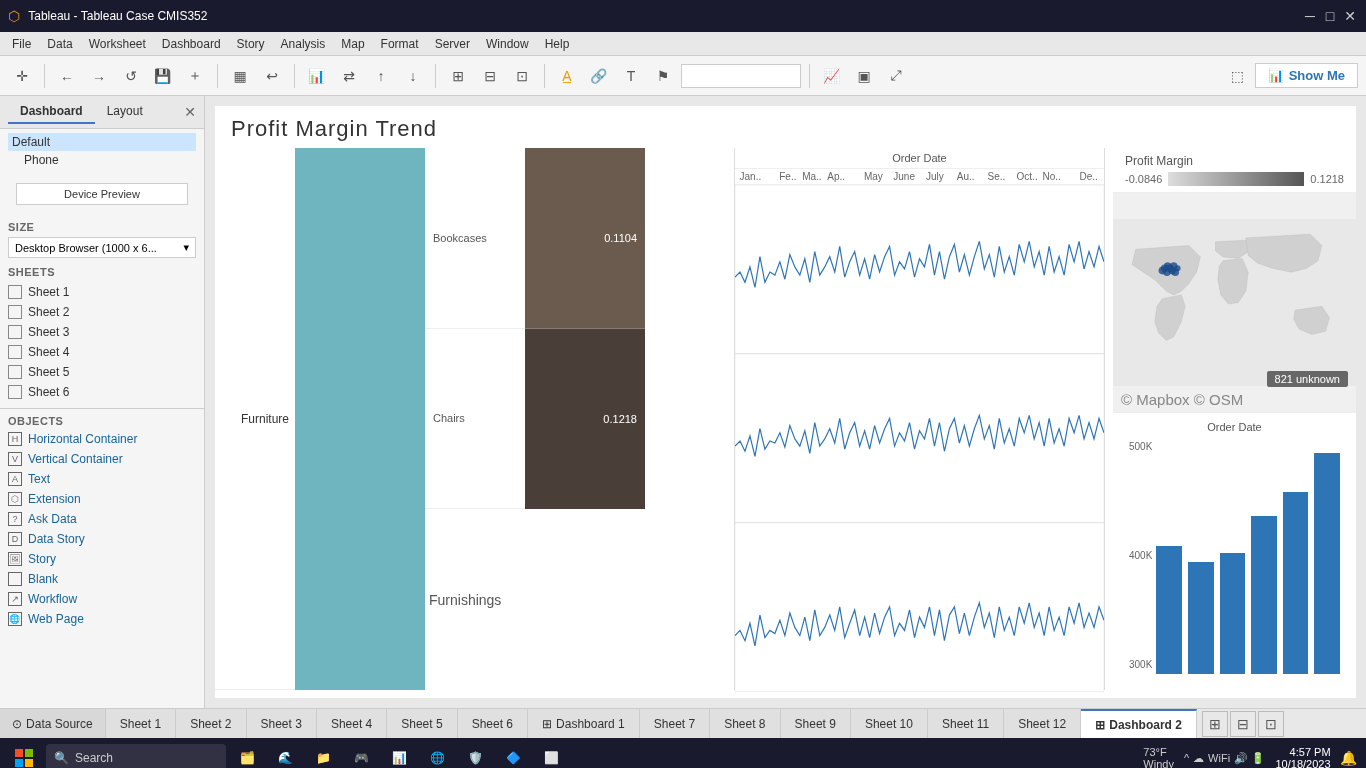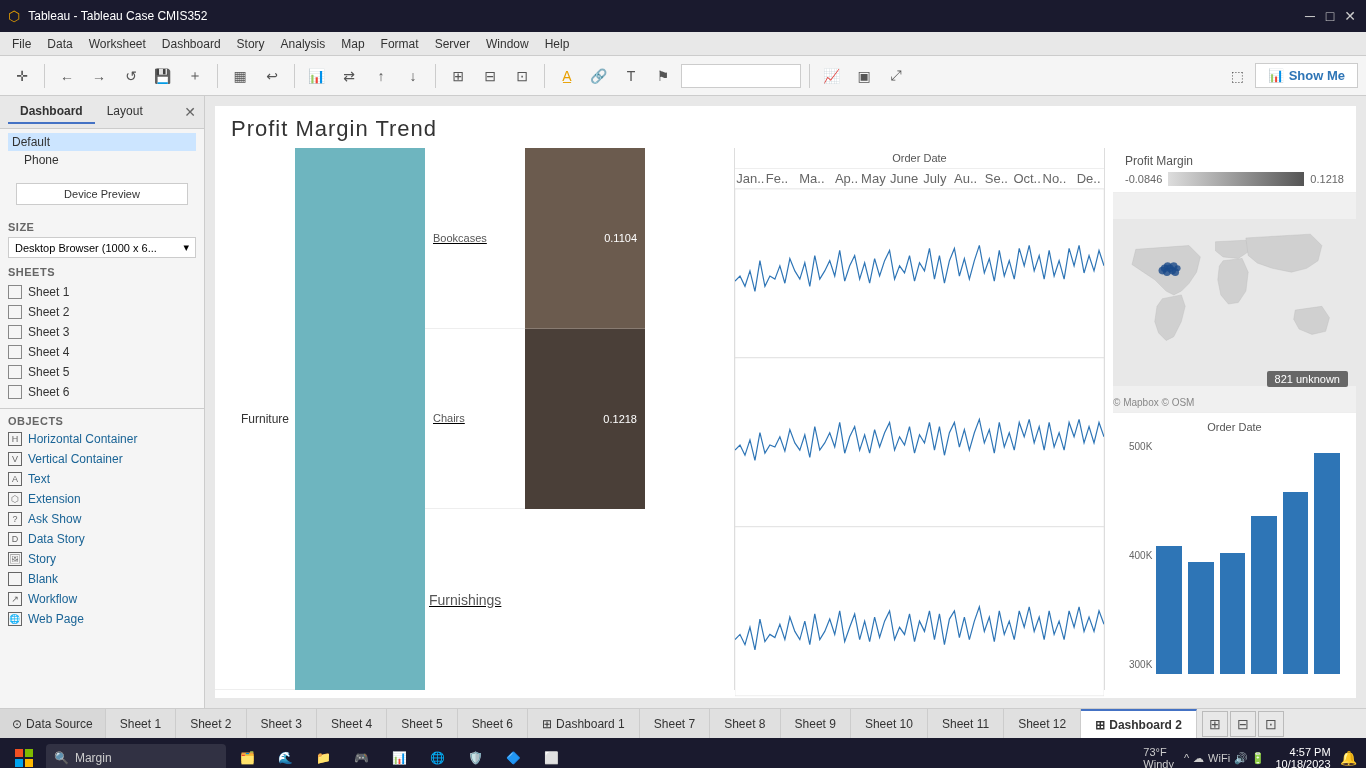--- a/index.html
+++ b/index.html
@@ -272,22 +272,22 @@
       height: 220px;
       background: #f0f0f0;
       position: relative;
       overflow: hidden;
       border-bottom: 1px solid #eee;
     }
 
     .map-attribution {
       position: absolute;
       bottom: 4px;
-      left: 0;
-      font-size: 10px;
+      left: 8px;
+      font-size: 15px;
       color: #888;
     }
 
     .map-unknown-badge {
       position: absolute;
       bottom: 25px;
       right: 8px;
       background: rgba(80,80,80,0.85);
       color: white;
       font-size: 11px;
@@ -525,21 +525,21 @@
           <div class="object-item">
             <span style="border:1px solid #666;width:14px;height:14px;display:inline-flex;align-items:center;justify-content:center;font-size:9px;color:#666;">A</span>
             <span>Text</span>
           </div>
           <div class="object-item">
             <span style="border:1px solid #666;width:14px;height:14px;display:inline-flex;align-items:center;justify-content:center;font-size:9px;color:#666;">⬡</span>
             <span>Extension</span>
           </div>
           <div class="object-item">
             <span style="border:1px solid #666;width:14px;height:14px;display:inline-flex;align-items:center;justify-content:center;font-size:9px;color:#666;">?</span>
-            <span>Ask Show</span>
+            <span>Ask Data</span>
           </div>
           <div class="object-item">
             <span style="border:1px solid #666;width:14px;height:14px;display:inline-flex;align-items:center;justify-content:center;font-size:9px;color:#666;">D</span>
             <span>Data Story</span>
           </div>
           <div class="object-item">
             <span style="border:1px solid #666;width:14px;height:14px;display:inline-flex;align-items:center;justify-content:center;font-size:9px;color:#666;">🖼</span>
             <span>Story</span>
           </div>
           <div class="object-item">
@@ -571,44 +571,44 @@
           <div style="display:flex; height:100%;">
 
             <div style="width:80px; display:flex; flex-direction:column;">
               <div style="flex:1; display:flex; align-items:center; justify-content:flex-end; padding-right:6px; font-size:12px; color:#333; border-bottom:1px solid #eee;">Furniture</div>
             </div>
 
             <div style="width:130px; display:flex; flex-direction:column;">
               <div style="flex:1; background:#6eb5bf; display:flex; align-items:center; justify-content:center;"></div>
             </div>
 
-            <div style="width:100px; display:flex; flex-direction:column;text-decoration:underline;">
+            <div style="width:100px; display:flex; flex-direction:column;">
               <div style="height:calc(100%/3); display:flex; align-items:center; padding-left:8px; font-size:11px; color:#555; border-bottom:1px solid #eee;">Bookcases</div>
               <div style="height:calc(100%/3); display:flex; align-items:center; padding-left:8px; font-size:11px; color:#555; border-bottom:1px solid #eee;">Chairs</div>
               <div style="height:calc(100%/3); display:flex; align-items:center; padding-left:4px; font-size:14px; color:#555;">Furnishings</div>
             </div>
 
             <div style="width:120px; display:flex; flex-direction:column;">
               <div style="height:calc(100%/3); background:#6b5b4e; display:flex; align-items:center; justify-content:flex-end; padding-right:8px; font-size:11px; color:white; border-bottom:1px solid rgba(255,255,255,0.2);">0.1104</div>
               <div style="height:calc(100%/3); background:#4a3f38; display:flex; align-items:center; justify-content:flex-end; padding-right:8px; font-size:11px; color:white;">0.1218</div>
             </div>
 
           </div>
         </div>
 
         <div class="line-section">
           <div class="line-chart-header">
             <span>Order Date</span>
           </div>
 
-          <div style="display:flex; padding:2px 0; border-bottom:1px solid #eee; font-size:13px; color:#666; overflow:hidden;">
+          <div style="display:flex; padding:2px 0; border-bottom:1px solid #eee; font-size:10px; color:#666; overflow:hidden;">
             <div style="flex:1;text-align:center;">Jan..</div>
-            <div style="flex:1;text-align:left;">Fe..</div>
+            <div style="flex:1;text-align:right;">Fe..</div>
             <div style="flex:1;text-align:center;">Ma..</div>
-            <div style="flex:1;text-align:right;">Ap..</div>
+            <div style="flex:1;text-align:left;">Ap..</div>
             <div style="flex:1;text-align:center;">May</div>
             <div style="flex:1;text-align:center;">June</div>
             <div style="flex:1;text-align:center;">July</div>
             <div style="flex:1;text-align:center;">Au..</div>
             <div style="flex:1;text-align:center;">Se..</div>
             <div style="flex:1;text-align:center;">Oct..</div>
             <div style="flex:1;">No..</div>
             <div style="flex:1;text-align:center;">De..</div>
           </div>
 
@@ -742,21 +742,21 @@
   <div style="width:32px;height:32px;display:flex;align-items:center;justify-content:center;cursor:pointer;">
     <svg width="20" height="20" viewBox="0 0 20 20">
       <rect x="1" y="1" width="8" height="8" fill="#f25022"></rect>
       <rect x="11" y="1" width="8" height="8" fill="#7fba00"></rect>
       <rect x="1" y="11" width="8" height="8" fill="#00a4ef"></rect>
       <rect x="11" y="11" width="8" height="8" fill="#ffb900"></rect>
     </svg>
   </div>
   <div style="background:rgba(255,255,255,0.1);border-radius:4px;height:28px;width:180px;display:flex;align-items:center;padding:0 8px;gap:6px;color:#ccc;font-size:12px;cursor:text;">
     <span>🔍</span>
-    <span>Margin</span>
+    <span>Search</span>
   </div>
 
   <div style="width:32px;height:32px;display:flex;align-items:center;justify-content:center;cursor:pointer;">🗂️</div>
   <div style="width:32px;height:32px;display:flex;align-items:center;justify-content:center;cursor:pointer;">🌊</div>
   <div style="width:32px;height:32px;display:flex;align-items:center;justify-content:center;cursor:pointer;">📁</div>
   <div style="width:32px;height:32px;display:flex;align-items:center;justify-content:center;cursor:pointer;">🎮</div>
   <div style="width:32px;height:32px;display:flex;align-items:center;justify-content:center;cursor:pointer;">📊</div>
   <div style="width:32px;height:32px;display:flex;align-items:center;justify-content:center;cursor:pointer;">🌐</div>
   <div style="width:32px;height:32px;display:flex;align-items:center;justify-content:center;cursor:pointer;">🛡️</div>
   <div style="width:32px;height:32px;display:flex;align-items:center;justify-content:center;cursor:pointer;">🔷</div>

